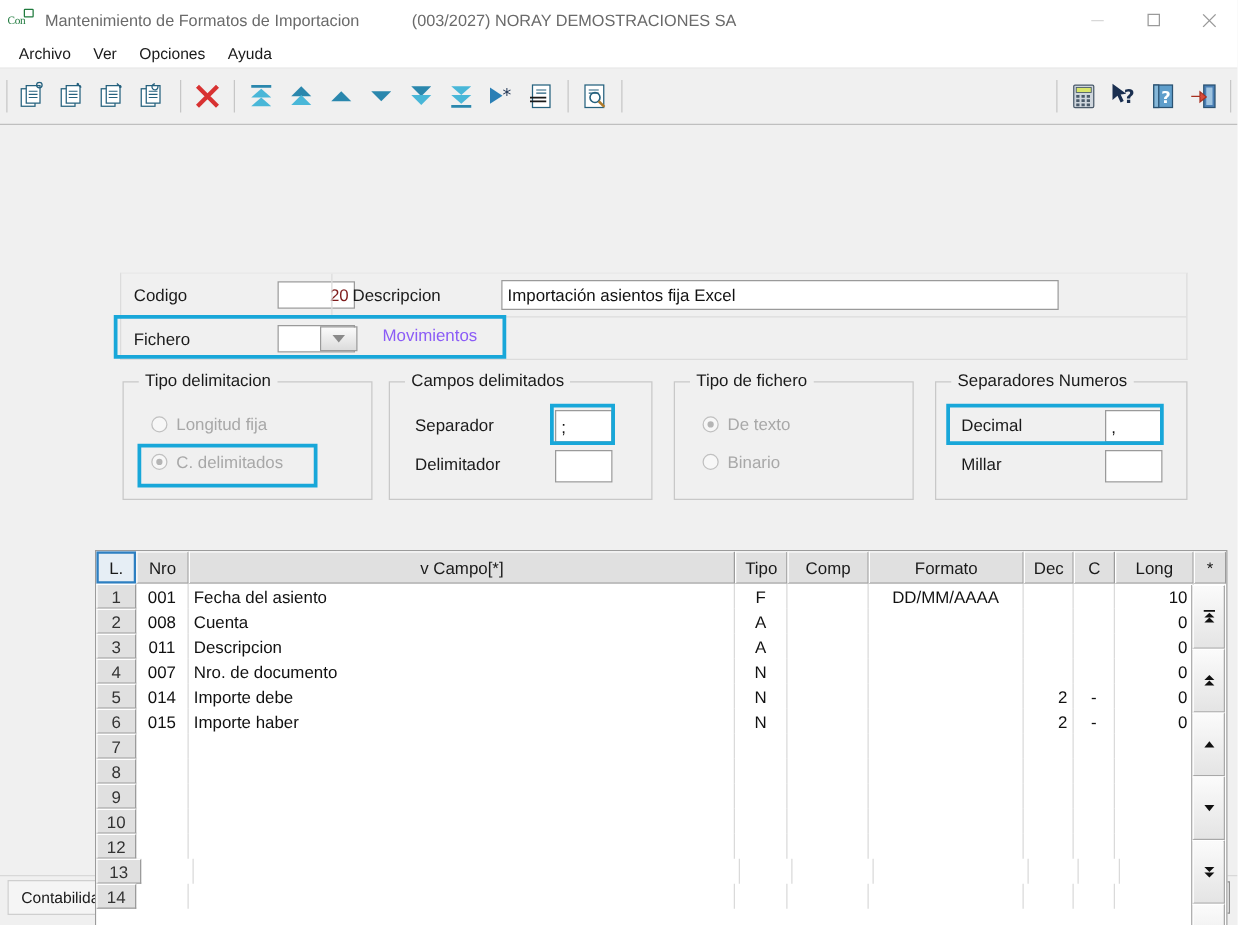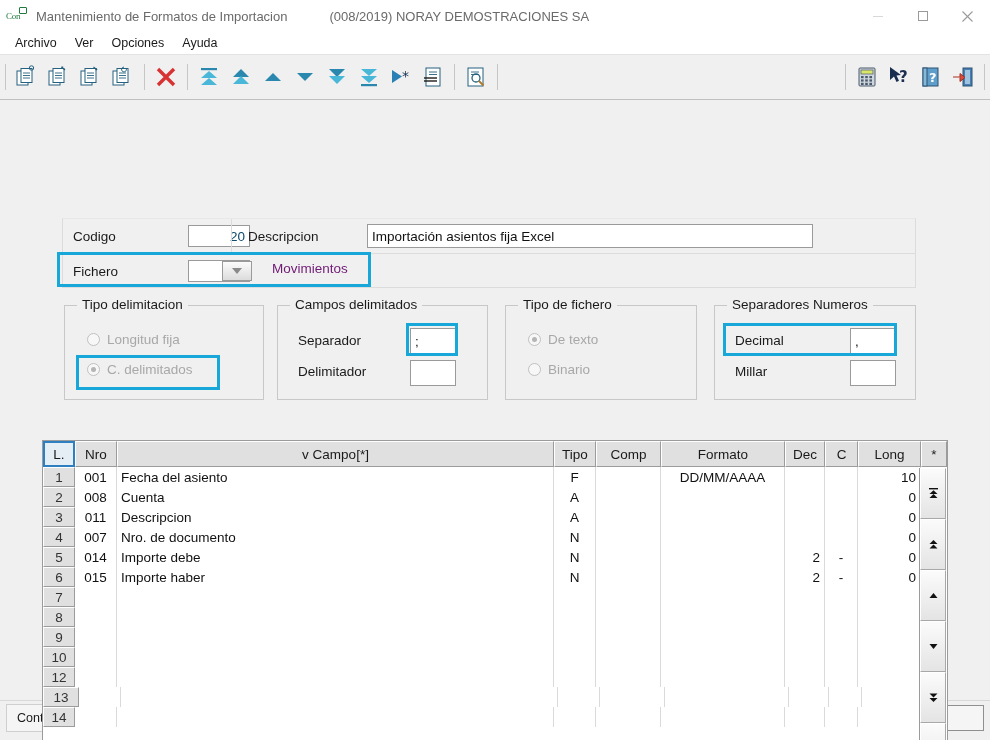--- a/index.html
+++ b/index.html
@@ -112,20 +112,21 @@
     flex: 0 0 auto;
   }
   .tb-spacer { flex: 1 1 auto; }
 
   
   .main {
     flex: 1 1 auto;
     position: relative;
     background: #f0f0f0;
     padding: 0;
+    margin-left: 34px;
   }
 
   .form-panel {
     position: absolute;
     left: 62px; top: 118px;
     width: 852px; height: 68px;
     background: #f0f0f0;
     border: 1px solid #dcdcdc;
     border-top: 1px solid #e8e8e8;
   }
@@ -145,21 +146,21 @@
   }
   .vdiv {
     width: 1px; height: 100%;
     background: #dcdcdc;
   }
 
   .inp {
     background: #ffffff;
     border: 1px solid #9a9a9a;
     font-size: 13.5px;
-    color: #0c4a6e;
+    color: #7f1d1d;
     box-sizing: border-box;
     display: flex;
     align-items: center;
     padding: 0 4px;
     font-family: "Liberation Sans", sans-serif;
   }
   .inp.right { justify-content: flex-end; }
   .inp.black { color: #111; }
 
   .dd-btn {
@@ -170,21 +171,21 @@
     box-sizing: border-box;
   }
   .dd-arrow {
     width: 0; height: 0;
     border-left: 5px solid transparent;
     border-right: 5px solid transparent;
     border-top: 6px solid #8a8a8a;
   }
   .link-txt {
     font-size: 13.5px;
-    color: #701a75;
+    color: #8b5cf6;
     margin-left: 12px;
   }
 
   
   .hl {
     position: absolute;
     border: 3px solid #18a7d9;
     box-sizing: border-box;
     pointer-events: none;
   }
@@ -366,21 +367,21 @@
 <body>
 
 <div id="app">
 
   <div class="titlebar">
     <div class="app-icon">
       <span class="con-txt">Con</span>
       <span class="con-sq"></span>
     </div>
     <span class="title-text">Mantenimiento de Formatos de Importacion</span>
-    <span class="title-company">(008/2019) NORAY DEMOSTRACIONES SA</span>
+    <span class="title-company">(003/2027) NORAY DEMOSTRACIONES SA</span>
 
     <div class="win-btns">
       <div class="win-btn">
         <svg width="12" height="12" viewBox="0 0 12 12">
             <line x1="1" y1="6.5" x2="11" y2="6.5" stroke="#d8d8d8" stroke-width="1"></line>
           </svg>
       </div>
       <div class="win-btn">
         <svg width="12" height="12" viewBox="0 0 12 12">
             <rect x="1.5" y="1.5" width="9" height="9" fill="none" stroke="#9a9a9a" stroke-width="1"></rect>

